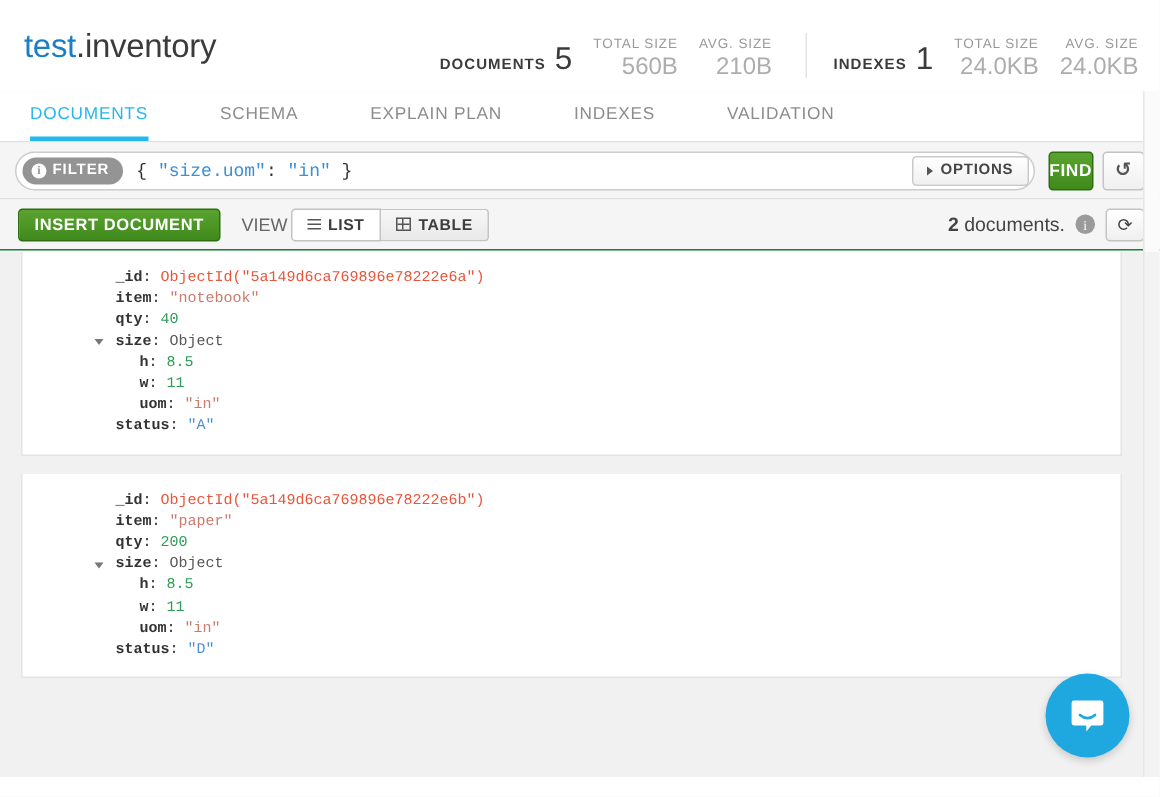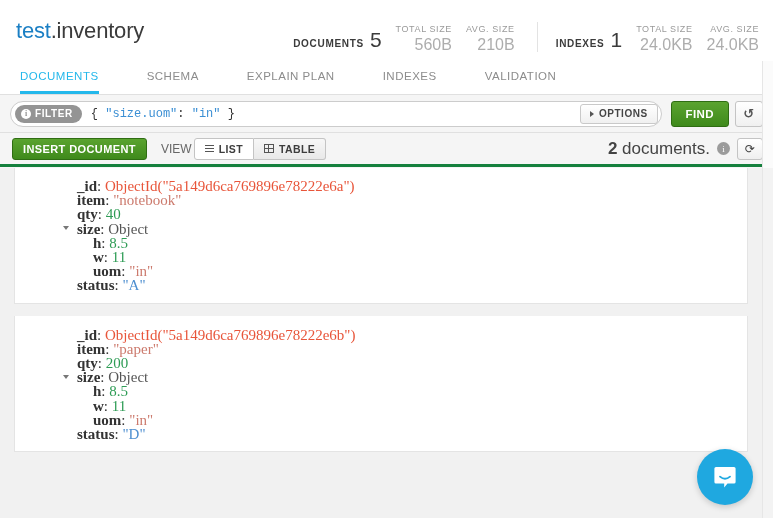--- a/index.html
+++ b/index.html
@@ -87,36 +87,36 @@
   .options-btn .caret-right {
     width: 0; height: 0; border-left: 4px solid #555;
     border-top: 3.5px solid transparent; border-bottom: 3.5px solid transparent;
   }
   .options-label { font-size: 10px; font-weight: bold; letter-spacing: 0.5px; color: #454545; }
 
   .btn {
     height: 26px; border-radius: 3px; border: 1px solid #c4c4c4;
     font-size: 11.5px; font-weight: bold; letter-spacing: 0.4px;
     display: flex; align-items: center; justify-content: center;
-    cursor: pointer; padding: 0 14px; white-space: nowrap;
+    cursor: pointer; padding: 0 0; white-space: nowrap;
     background: linear-gradient(#ffffff, #f0f0f0); color: #3d3d3d;
   }
   .btn-find {
     background: linear-gradient(#5aa32f, #3f8a1c); border-color: #2f6d13;
     color: #ffffff; margin-left: 9px;
   }
   .btn-reset { margin-left: 6px; }
   .btn-icon {
     margin-left: 6px; width: 28px; padding: 0; font-size: 13px; color: #555;
     font-family: "DejaVu Sans", sans-serif;
   }
 
   
   .toolbar {
-    height: 34px; background: #f5f5f5; border-bottom: 3px solid #15803d;
+    height: 34px; background: #f5f5f5; border-bottom: 1px solid #15803d;
     display: flex; align-items: center; padding: 0 10px 0 12px;
   }
   .btn-insert {
     height: 22px; padding: 0 10px; font-size: 11px; font-weight: bold;
     letter-spacing: 0.4px; color: #fff; border-radius: 3px;
     background: linear-gradient(#5aa32f, #3f8a1c); border: 1px solid #2f6d13;
     display: flex; align-items: center; cursor: pointer;
   }
   .view-label { font-size: 12px; color: #666; margin: 0 2px 0 14px; }
   .view-group { display: flex; }
@@ -134,21 +134,21 @@
   .ico-grid {
     width: 10px; height: 9px; border: 1px solid #555; position: relative;
   }
   .ico-grid::before {
     content: ""; position: absolute; left: 0; right: 0; top: 2.5px; height: 1px; background: #555;
   }
   .ico-grid::after {
     content: ""; position: absolute; top: 0; bottom: 0; left: 3.5px; width: 1px; background: #555;
   }
   .doc-count { margin-left: auto; display: flex; align-items: center; gap: 7px; }
-  .doc-count-text { font-size: 17px; color: #444; }
+  .doc-count-text { font-size: 13px; color: #444; }
   .doc-count-text b { font-weight: bold; }
   .info-grey {
     width: 13px; height: 13px; border-radius: 50%; background: #9b9b9b;
     color: #fff; font-size: 9px; display: flex; align-items: center;
     justify-content: center; font-family: "Liberation Serif", serif;
     cursor: pointer;
   }
   .refresh-btn {
     width: 26px; height: 22px; border: 1px solid #c4c4c4; border-radius: 3px;
     background: linear-gradient(#ffffff, #efefef);
@@ -162,21 +162,21 @@
     position: absolute; left: 0; right: 0; top: 168px; bottom: 0;
     background: #f1f1f1; overflow: hidden;
   }
   .doc-scroll { position: absolute; left: 0; right: 11px; top: 0; bottom: 0; }
   .doc-card {
     background: #ffffff; border: 1px solid #e4e4e4; border-top: none;
     margin: 0 14px 12px 14px; padding: 12px 0 10px 0;
   }
   .doc-card.first { margin-top: -1px; }
   .doc-line {
-    font-family: Liberation Serif, serif; font-size: 15px;
+    font-family: Liberation Mono, monospace; font-size: 10px;
     line-height: 14.2px; white-space: pre; color: #333;
     padding-left: 62px; position: relative;
   }
   .doc-line.nested { padding-left: 78px; }
   .caret-down {
     position: absolute; left: 48px; top: 4.5px;
     width: 0; height: 0; border-top: 4px solid #777;
     border-left: 3.5px solid transparent; border-right: 3.5px solid transparent;
   }
   .k { font-weight: bold; color: #333; }

